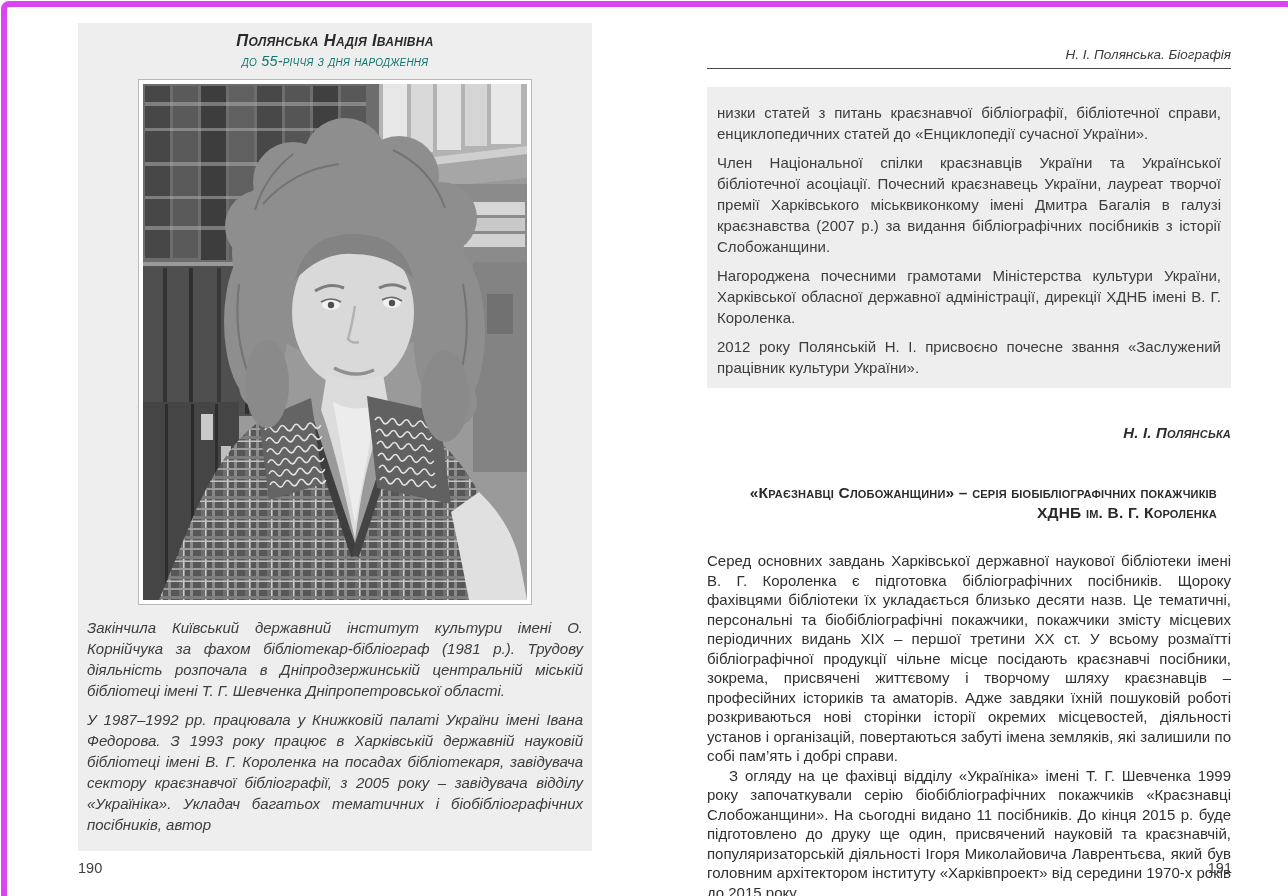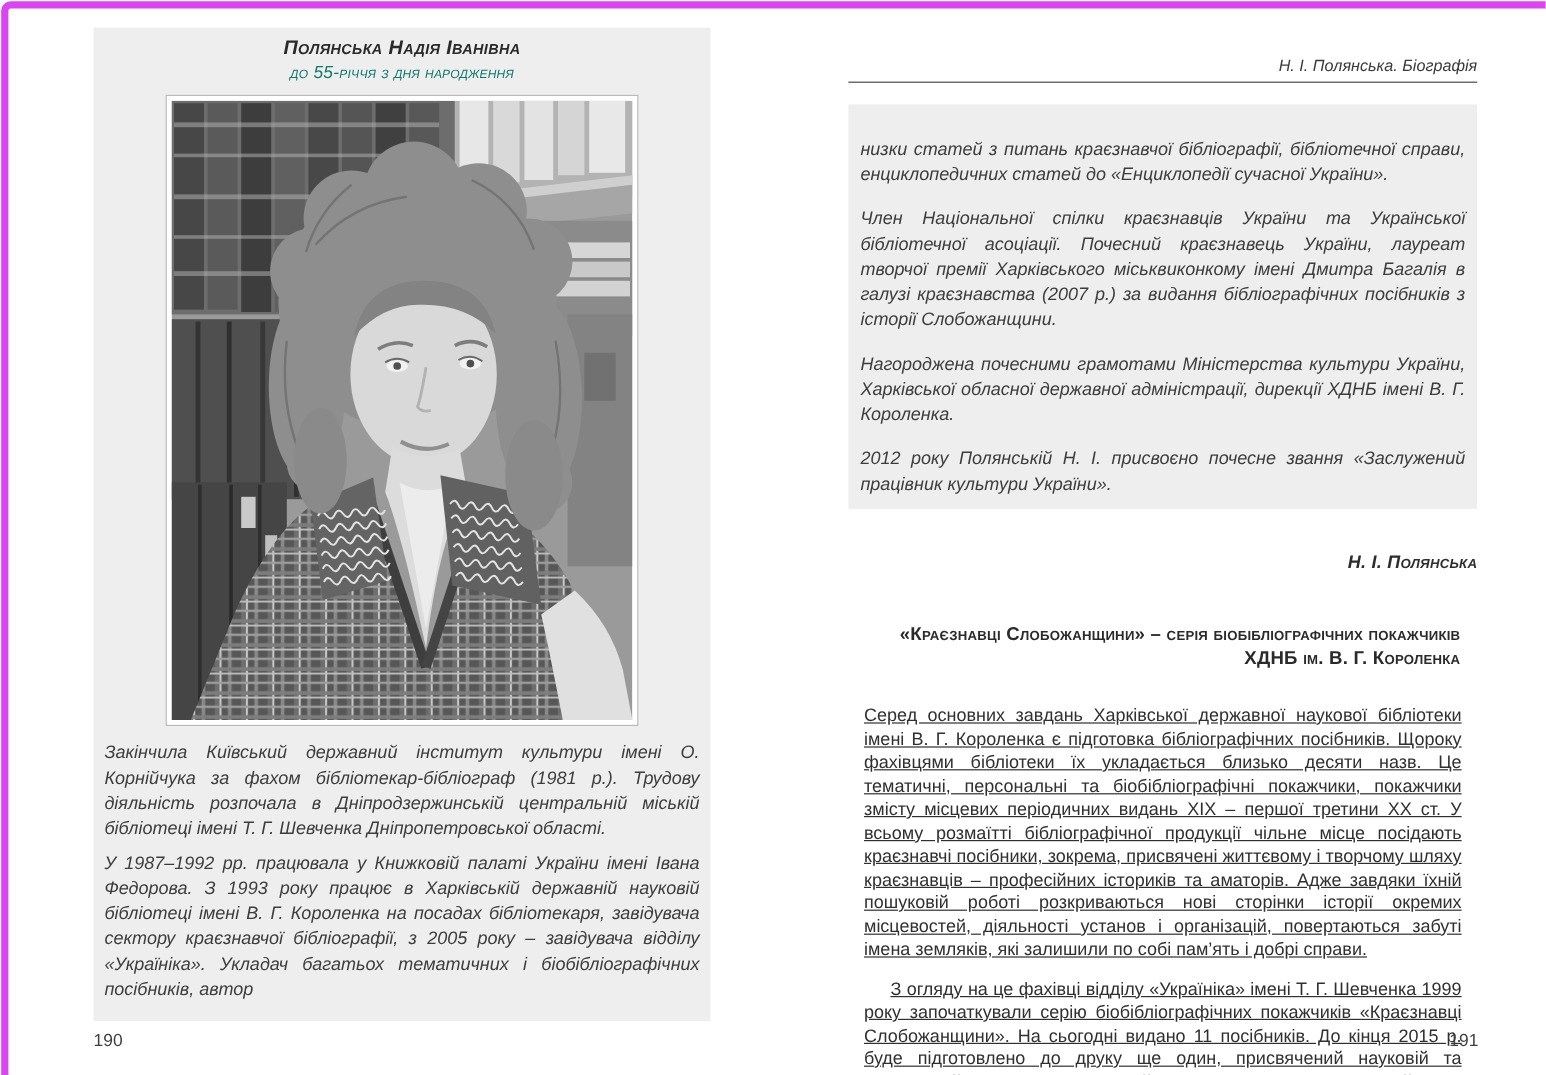--- a/index.html
+++ b/index.html
@@ -16,26 +16,26 @@
   .photo-frame svg{display:block;}
   .bio{padding:12px 9px 2px 9px;}
   .bio p{margin:0 0 8px 0;font-style:italic;font-size:15px;line-height:21px;text-align:justify;color:#3d3d3d;}
   .bio p strong{font-weight:bold;}
 
   
   .right-page{position:absolute;left:644px;top:0;width:644px;height:100%;}
   .right-col{position:absolute;left:56px;top:0;width:524px;}
   .running-head{margin-top:40px;text-align:right;font-style:italic;font-size:13.5px;color:#3a3a3a;padding-bottom:6px;border-bottom:1.5px solid #4a4a4a;}
   .right-panel{margin-top:18px;background:#eeeeee;padding:11px 10px 10px 10px;}
-  .right-panel p{margin:16px 0 8px 0;font-style:italic;font-size:15px;line-height:21px;text-align:justify;color:#3d3d3d;}
+  .right-panel p{margin:4px 0 8px 0;font-size:15px;line-height:21px;text-align:justify;color:#3d3d3d;}
   .right-panel p:last-child{margin-bottom:0;}
   .signature{margin-top:36px;text-align:right;font-weight:bold;font-style:italic;font-variant:small-caps;font-size:15px;color:#2d2d2d;letter-spacing:.2px;}
   .article-heading{margin-top:42px;text-align:right;font-weight:bold;font-variant:small-caps;font-size:15.5px;line-height:20px;color:#2a2a2a;letter-spacing:.2px;padding:0 14px;}
   .article{margin-top:28px;}
-  .article p{margin:13px;font-size:15px;line-height:19.5px;text-align:justify;color:#303030;text-decoration:underline;}
+  .article p{margin:0;font-size:15px;line-height:19.5px;text-align:justify;color:#303030;}
   .article p.indent{text-indent:22px;}
 
   
   .pageno{position:absolute;top:853px;font-size:14.5px;color:#3f3f3f;}
   .pageno-left{left:71px;}
   .pageno-right{right:63px;text-align:right;}
 </style>
 </head>
 <body>
 

